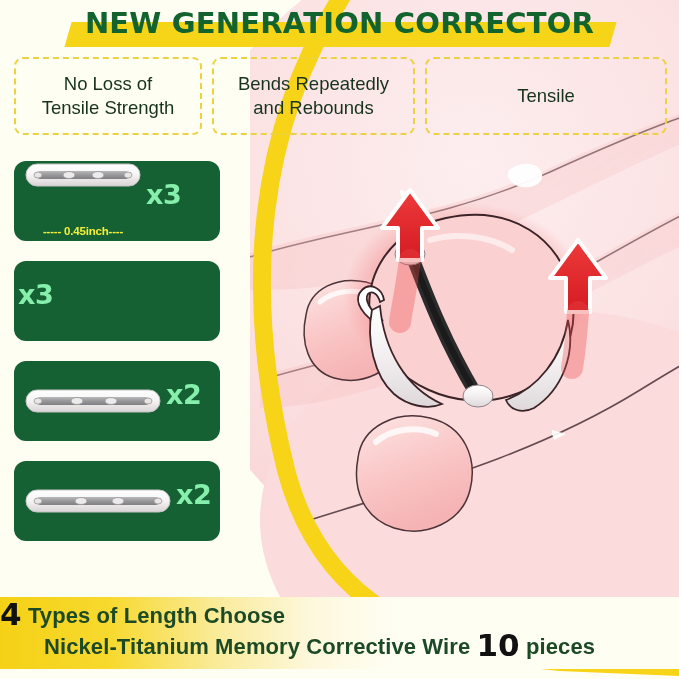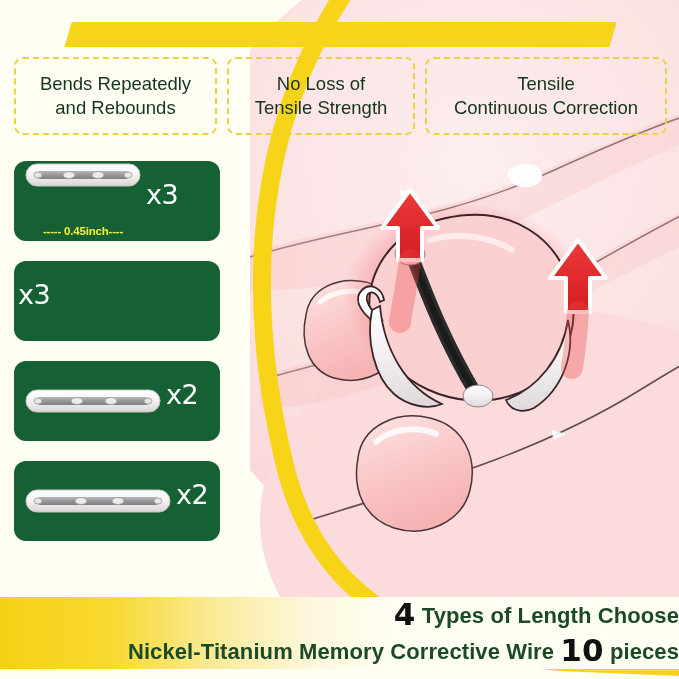--- a/index.html
+++ b/index.html
@@ -115,48 +115,48 @@
     width:100%;
     text-align:center;
     color:#f2ef3a;
     font-size:11.5px;
     font-weight:bold;
     font-family:"Liberation Sans", sans-serif;
     line-height:17px;
     letter-spacing:-0.2px;
   }
   .qty{
-    color:#ffffff;
+    color:#86efac;
     font-size:27px;
-    font-weight:normal;
+    font-weight:bold;
     font-family:"DejaVu Sans", sans-serif;
     margin-left:4px;
     margin-bottom:14px;
     letter-spacing:-0.5px;
   }
 
   
   .bottom-band{
     position:absolute;
     left:0; top:597px;
     width:679px; height:72px;
     background:linear-gradient(90deg,#f5d116 0%,#f7d92e 16%,#faeb9a 32%,#fdf8dd 46%,#fffef3 58%,#fffef3 100%);
     z-index:3;
   }
   .bottom-text{
     position:absolute;
     left:0; top:600px;
     width:679px;
-    text-align:right;
+    text-align:left;
     z-index:6;
     color:#1d4a26;
     font-family:"Liberation Sans", sans-serif;
   }
   .bt-line1{ font-size:22px; font-weight:bold; line-height:29px; letter-spacing:0.1px;}
-  .bt-line2{ font-size:22px; font-weight:bold; line-height:40px; letter-spacing:0.1px;}
+  .bt-line2{ font-size:22px; font-weight:bold; line-height:30px; letter-spacing:0.1px;margin-left:44px;}
   .big-num{
     color:#111111;
     font-size:31px;
     font-weight:bold;
     font-family:"DejaVu Sans", sans-serif;
     vertical-align:-2px;
   }
   .lite{ font-weight:bold; }
 </style>
 </head>
@@ -271,38 +271,38 @@
 
       <path d="M 360 -30 C 250 120, 244 300, 286 470 C 320 600, 420 650, 560 662 L 700 668 L 700 700 L -10 700 L -10 640" fill="none" stroke="#f7d417" stroke-width="18" stroke-linecap="round"></path>
 
       <path d="M 300 500 C 360 605, 470 650, 700 640" fill="none" stroke="#f7d417" stroke-width="20" stroke-linecap="round" opacity="0"></path>
     </svg>
   </div>
 
   <div class="bottom-band"></div>
 
   <div class="banner"></div>
+  <div class="banner-title">NEW GENERATION CORRECTOR</div>
 
   <div class="features">
+    <div class="feat feat-2">
+      <span>
+        <span>No Loss of</span><br>
+        <span>Tensile Strength</span>
+      </span>
+    </div>
     <div class="feat feat-1">
       <span>
         <span>Bends Repeatedly</span><br>
         <span>and Rebounds</span>
       </span>
     </div>
-    <div class="feat feat-2">
-      <span>
-        <span>No Loss of</span><br>
-        <span>Tensile Strength</span>
-      </span>
-    </div>
     <div class="feat feat-3">
       <span>
         <span>Tensile</span><br>
-        <span>Continuous Correction</span>
       </span>
     </div>
   </div>
 
   <div class="cards">
 
     <div class="card">
       <div class="card-inner">
         <div class="clip-col">
           <svg class="clip-svg" width="118" height="26" viewBox="0 0 118 26">

